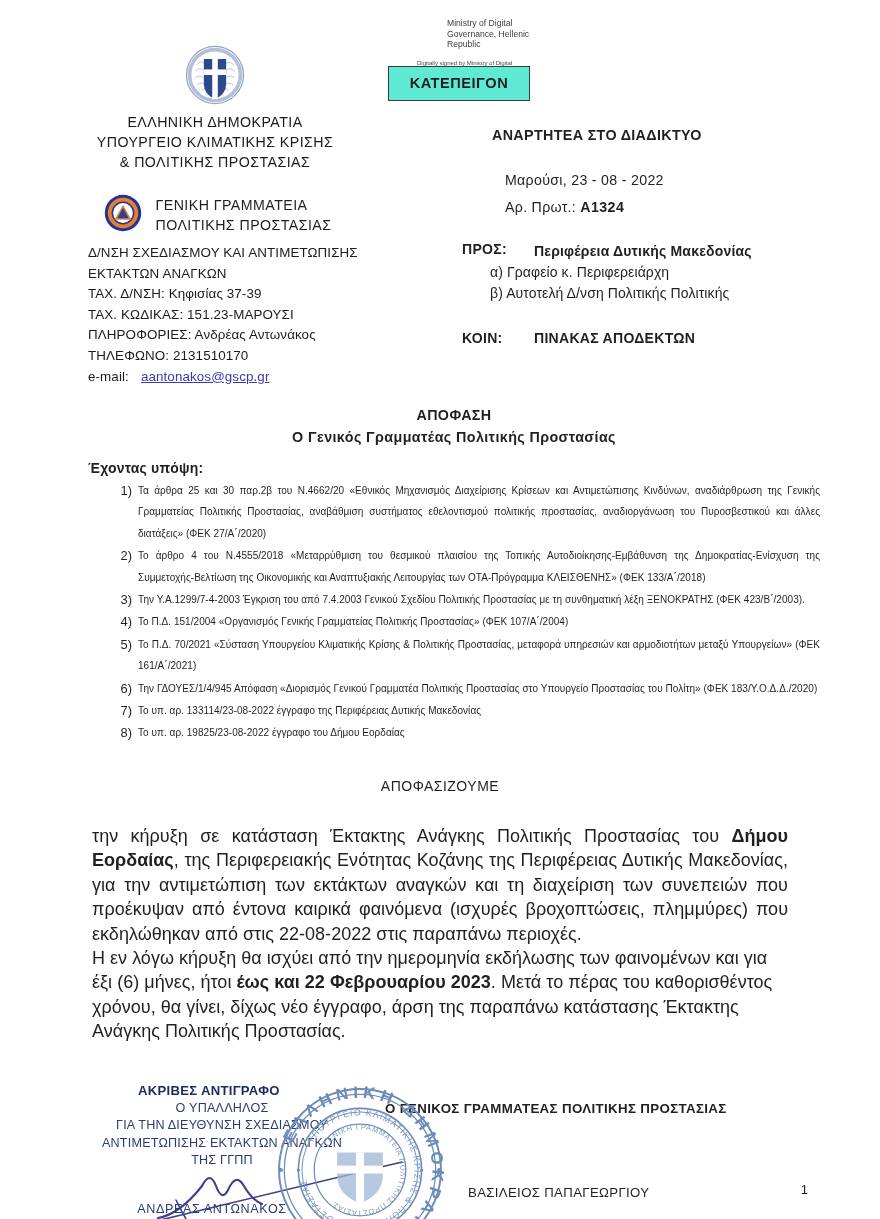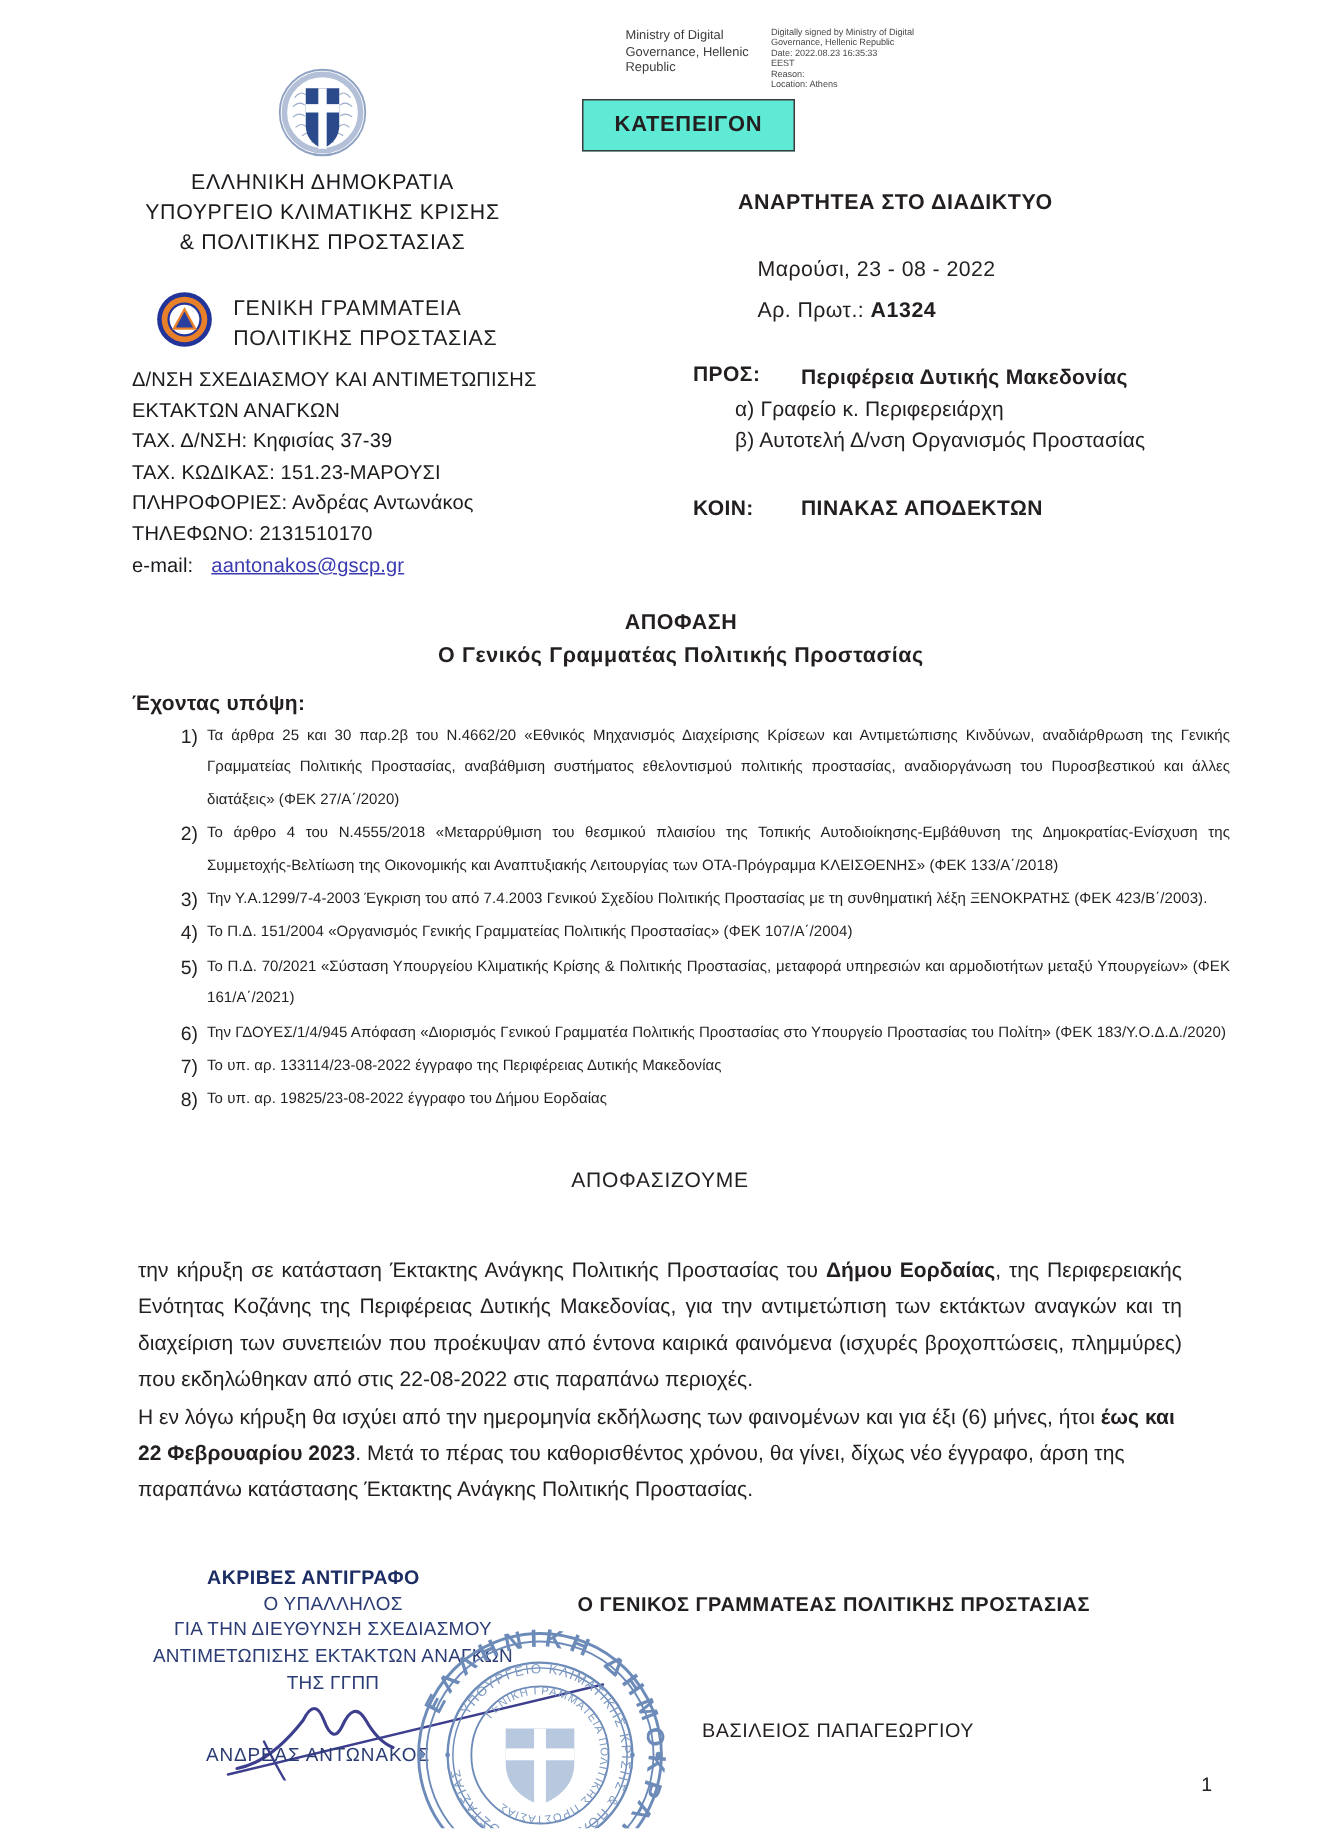--- a/index.html
+++ b/index.html
@@ -91,21 +91,22 @@
     left: 410px;
     top: 0;
     width: 470px;
   }
   .digsig-row {
     position: absolute;
     left: 7px;
     top: 18px;
     display: flex;
     gap: 9px;
-    align-items: flex-start;
+    align-items: flex-end;
+    flex-direction: column;
   }
   .digsig-who {
     font-size: 8.6px;
     line-height: 10.6px;
     color: #3c3c3c;
     width: 88px;
   }
   .digsig-meta {
     font-size: 6.1px;
     line-height: 7.1px;
@@ -227,22 +228,22 @@
 
   
   .resolve-head {
     text-align: center;
     margin-top: 34px;
     font-size: 14px;
     font-weight: normal;
     letter-spacing: 0.5px;
   }
   .resolve-body {
-    margin: 40px 92px 0 92px;
-    font-size: 14px;
+    margin: 30px 92px 0 92px;
+    font-size: 18px;
     line-height: 24.4px;
     text-align: justify;
     letter-spacing: 0.02px;
   }
   .resolve-body p { margin: 0; }
   .resolve-body b { font-weight: bold; }
   .nb { text-align: left; }
 
   
   .sign-area {
@@ -411,21 +412,21 @@
         <span>Αρ. Πρωτ.:</span>
         <b>A1324</b>
       </div>
 
       <div class="recipients">
         <div class="rec-row">
           <span class="rec-label">ΠΡΟΣ:</span>
           <span class="rec-main">Περιφέρεια Δυτικής Μακεδονίας</span>
         </div>
         <div class="rec-sub">α) Γραφείο κ. Περιφερειάρχη</div>
-        <div class="rec-sub">β) Αυτοτελή Δ/νση Οργανισμός Προστασίας</div>
+        <div class="rec-sub">β) Αυτοτελή Δ/νση Πολιτικής Πολιτικής</div>
         <div class="cc-row">
           <span class="rec-label">ΚΟΙΝ:</span>
           <span class="cc-value">ΠΙΝΑΚΑΣ ΑΠΟΔΕΚΤΩΝ</span>
         </div>
       </div>
     </div>
   </div>
 
   <div class="decision-title">
     <div>ΑΠΟΦΑΣΗ</div>

